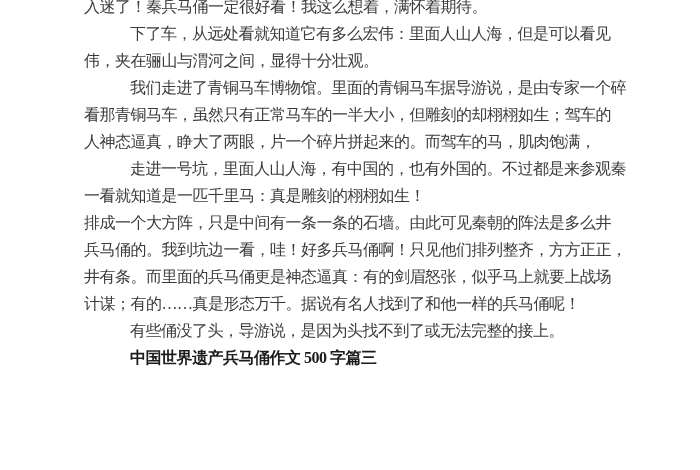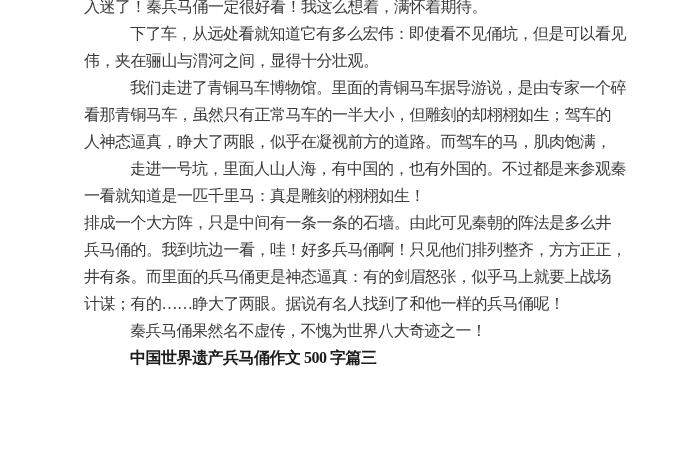--- a/index.html
+++ b/index.html
@@ -39,27 +39,27 @@
     font-weight: bold;
     color: #1c1c1c;
   }
 </style>
 </head>
 <body>
 
 <div class="page">
   <div class="text-block">
       <div class="line">入迷了！秦兵马俑一定很好看！我这么想着，满怀着期待。</div>
-      <div class="line indent">下了车，从远处看就知道它有多么宏伟：即使看不见俑坑，但是可以看见</div>
+      <div class="line indent">下了车，从远处看就知道它有多么宏伟：里面人山人海，但是可以看见</div>
       <div class="line">伟，夹在骊山与渭河之间，显得十分壮观。</div>
       <div class="line indent">我们走进了青铜马车博物馆。里面的青铜马车据导游说，是由专家一个碎</div>
       <div class="line">看那青铜马车，虽然只有正常马车的一半大小，但雕刻的却栩栩如生；驾车的</div>
-      <div class="line">人神态逼真，睁大了两眼，似乎在凝视前方的道路。而驾车的马，肌肉饱满，</div>
+      <div class="line">人神态逼真，睁大了两眼，片一个碎片拼起来的。而驾车的马，肌肉饱满，</div>
       <div class="line indent">走进一号坑，里面人山人海，有中国的，也有外国的。不过都是来参观秦</div>
       <div class="line">一看就知道是一匹千里马：真是雕刻的栩栩如生！</div>
       <div class="line">排成一个大方阵，只是中间有一条一条的石墙。由此可见秦朝的阵法是多么井</div>
       <div class="line">兵马俑的。我到坑边一看，哇！好多兵马俑啊！只见他们排列整齐，方方正正，</div>
       <div class="line">井有条。而里面的兵马俑更是神态逼真：有的剑眉怒张，似乎马上就要上战场</div>
-      <div class="line">计谋；有的……睁大了两眼。据说有名人找到了和他一样的兵马俑呢！</div>
-      <div class="line indent">秦兵马俑果然名不虚传，不愧为世界八大奇迹之一！</div>
+      <div class="line">计谋；有的……真是形态万千。据说有名人找到了和他一样的兵马俑呢！</div>
+      <div class="line indent">有些俑没了头，导游说，是因为头找不到了或无法完整的接上。</div>
       <div class="line indent bold">中国世界遗产兵马俑作文 500 字篇三</div>
     </div>
 </div>
 
 </body></html>

